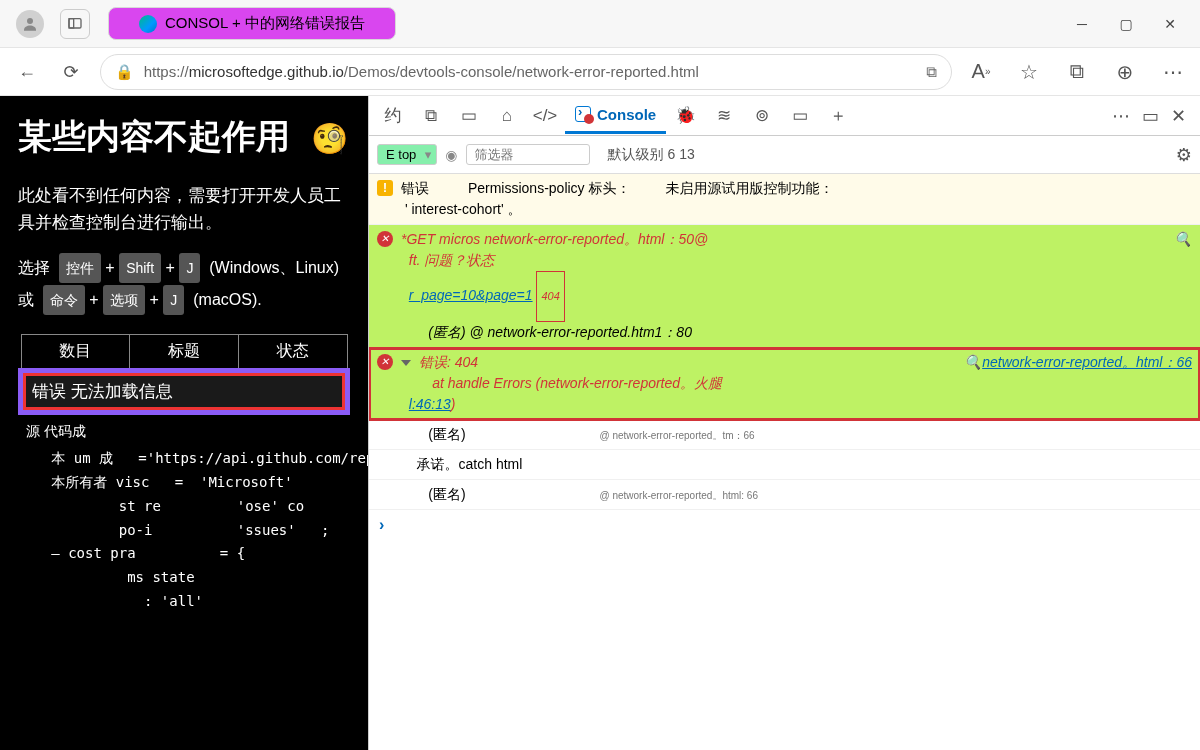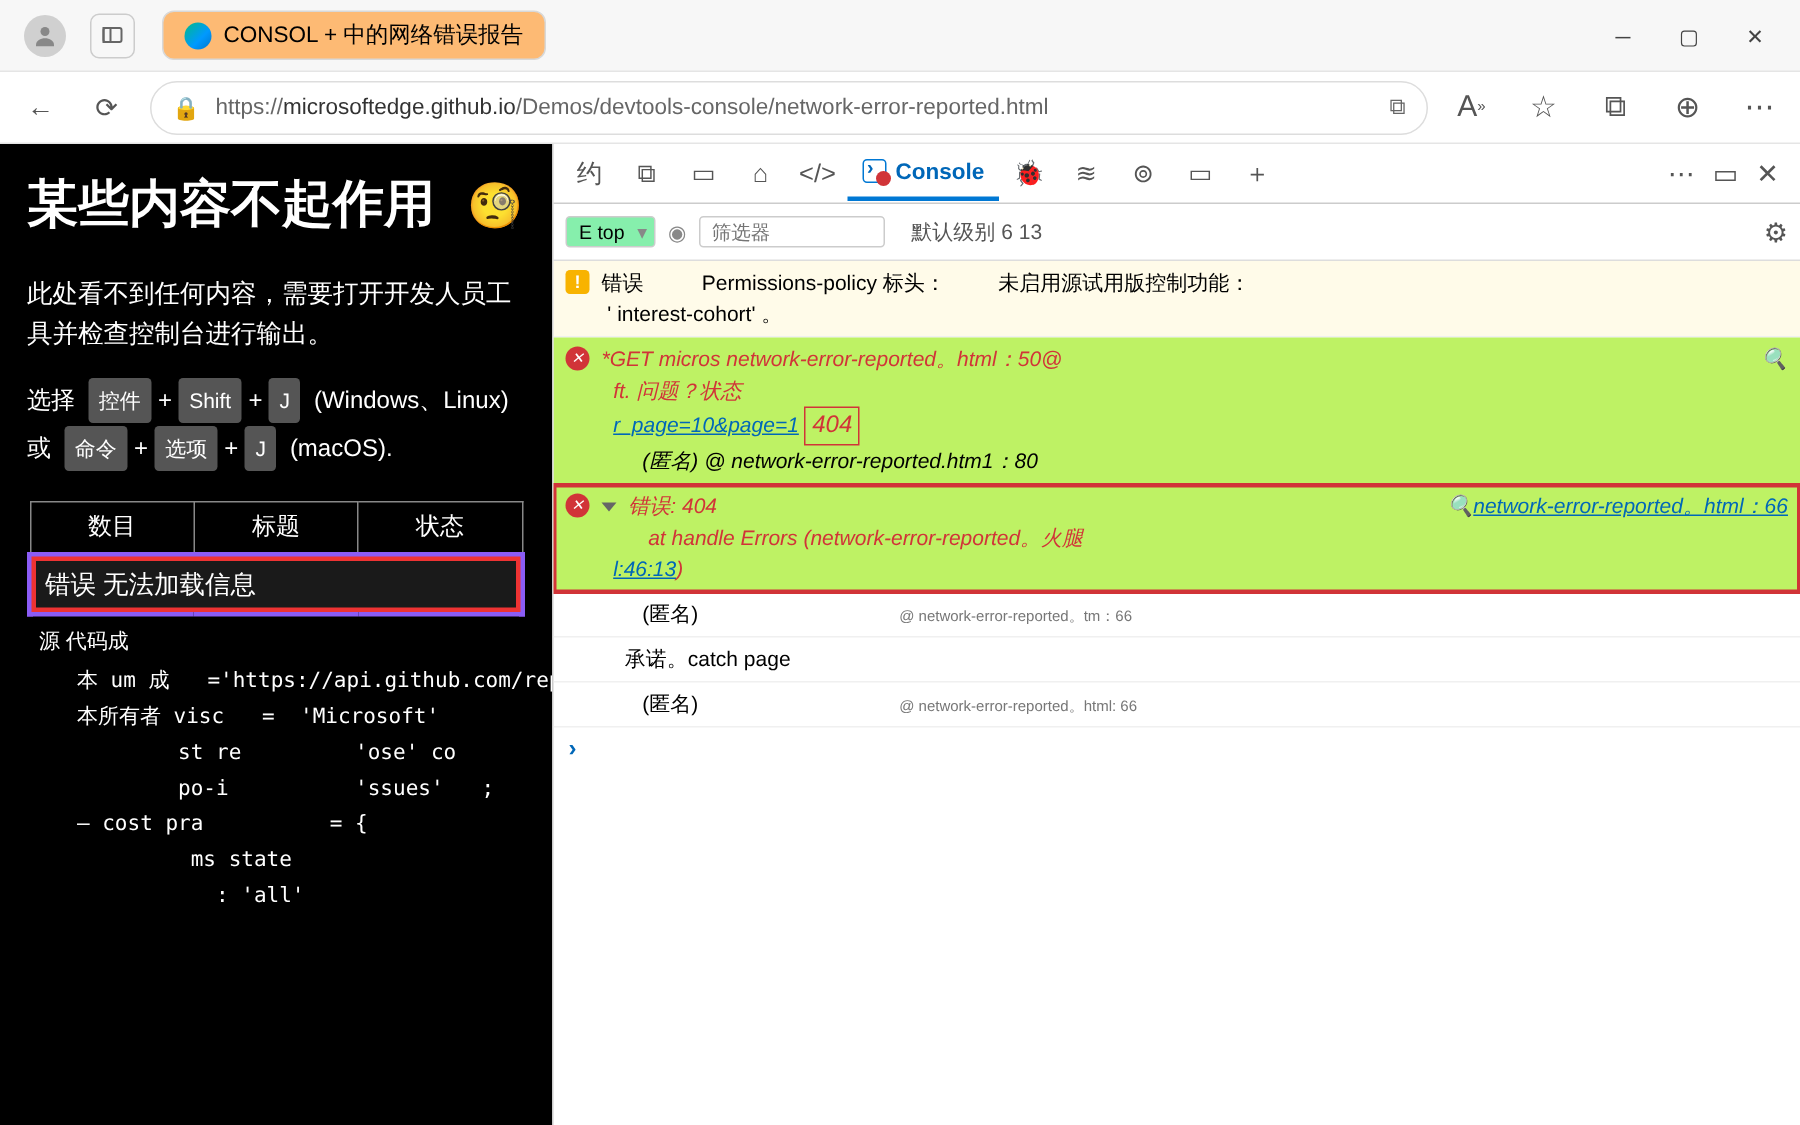--- a/index.html
+++ b/index.html
@@ -3,21 +3,21 @@
 <meta charset="utf-8">
 <style>
 * { box-sizing: border-box; margin: 0; padding: 0; font-family: "Segoe UI", "Microsoft YaHei", sans-serif; }
 html, body { width: 1200px; height: 750px; background: #fff; overflow: hidden; }
 
 
 .titlebar { height: 48px; display: flex; align-items: center; padding: 0 8px; background: #f7f7f7; border-bottom: 1px solid #e5e5e5; }
 .avatar { width: 28px; height: 28px; border-radius: 50%; background: #d0d0d0; margin: 0 8px; display: flex; align-items: center; justify-content: center; }
 .avatar svg { width: 18px; height: 18px; fill: #888; }
 .workspace-icon { width: 30px; height: 30px; border: 1px solid #ccc; border-radius: 6px; margin: 0 8px; display:flex; align-items:center; justify-content:center; }
-.tab { display: flex; align-items: center; background: #fdba74; border: 1px solid #d8d8d8; border-radius: 8px; padding: 6px 14px; margin-left: 10px; font-size: 15px; gap: 8px; }
+.tab { display: flex; align-items: center; background: #d946ef; border: 1px solid #d8d8d8; border-radius: 8px; padding: 6px 30px; margin-left: 10px; font-size: 15px; gap: 8px; }
 .edge-logo { width: 18px; height: 18px; border-radius: 50%; background: linear-gradient(135deg,#0b8,#09f 60%,#07c); }
 .win-controls { margin-left: auto; display: flex; gap: 24px; padding-right: 12px; }
 .win-controls span { font-size: 14px; color: #444; cursor: pointer; width: 20px; text-align: center; }
 
 .addrbar { height: 48px; display: flex; align-items: center; gap: 14px; padding: 0 12px; background: #fff; border-bottom: 1px solid #e5e5e5; }
 .addrbar .icon-btn { width: 30px; height: 30px; display:flex; align-items:center; justify-content:center; color:#555; font-size: 18px; cursor:pointer; }
 .urlbar { flex: 1; display: flex; align-items: center; border: 1px solid #ddd; border-radius: 20px; padding: 4px 14px; height: 36px; gap: 10px; font-size: 15px; color: #666; }
 .urlbar .secure { color:#555; }
 .urlbar .host { color:#333; }
 .addr-right { display:flex; gap: 18px; }
@@ -26,21 +26,21 @@
 
 .content { display: flex; height: calc(750px - 96px); }
 .page { width: 368px; background: #000; color: #fff; padding: 18px 18px 0 18px; overflow-y: auto; }
 .page h1 { font-size: 34px; font-weight: 600; line-height: 1.35; }
 .emoji { font-size: 30px; margin-left: 12px; vertical-align: middle; }
 .page p.lead { font-size: 17px; margin-top: 22px; line-height: 1.6; }
 .page .keys { font-size: 16px; margin-top: 16px; line-height: 2; }
 .kbd { display:inline-block; background:#555; padding: 1px 7px; border-radius:3px; font-size: 14px; }
 .ptable { width: 100%; border-collapse: collapse; border: 1px solid #888; margin-top: 18px; font-size: 16px; }
 .ptable th { border: 1px solid #888; padding: 6px 28px; font-weight: 400; }
-.ptable td { border: 4px solid #8b5cf6; }
+.ptable td { border: 6px solid #8b5cf6; }
 .err-row { background: #1a1a1a; outline: 3px solid #e33; outline-offset: -2px; padding: 6px 8px; font-size: 17px; }
 .srcblock { font-family: Consolas, monospace; font-size: 14px; padding: 6px 8px 30px 8px; line-height: 1.7; white-space: pre; }
 .srchdr { font-size: 14px; margin-top: 8px; padding-left: 8px; }
 
 
 .devtools { flex:1; display:flex; flex-direction:column; border-left: 1px solid #ccc; background: #fff; }
 .dt-tabs { height: 40px; display:flex; align-items:center; gap: 2px; border-bottom: 1px solid #ccc; padding: 0 6px; }
 .dt-tab { width: 36px; height: 36px; display:flex; align-items:center; justify-content:center; color:#555; font-size: 17px; cursor:pointer; }
 .dt-tab.console { width:auto; padding: 0 10px; gap:6px; border-bottom: 3px solid #0078d4; color:#0067b8; font-weight:600; font-size: 15px; }
 .dt-tab.console .cicon { width:16px; height:16px; border:1.5px solid #0078d4; border-radius:3px; position:relative; }
@@ -64,21 +64,21 @@
 .msg .ico.warn::before{content:"!"; font-weight:bold;}
 .msg .ico.err { background:#d13438; color:#fff; font-size:12px; text-align:center; line-height:15px; }
 .msg .ico.err::before{content:"✕"; font-size:10px;}
 .msg .txt { flex:1; line-height:1.5; }
 .msg .src { color:#777; font-size:10px; }
 .msg.warn { background:#fffbe9; }
 .msg.err { background:#bef264;font-style:italic; }
 .msg.err.red-box { outline: 3px solid #d13438; outline-offset:-2px; }
 .link { color:#0067b8; text-decoration:underline; cursor:pointer; }
 .red-text { color:#d13438; }
-.badge404 { display:inline-block; border:1px solid #d13438; color:#d13438; padding: 0 4px; font-size:16px;}
+.badge404 { display:inline-block; border:1px solid #d13438; color:#d13438; padding: 16px 4px; font-size:11px;}
 .disc { width:0; height:0; border-left:5px solid transparent; border-right:5px solid transparent; border-top:6px solid #666; display:inline-block; margin-right:4px; vertical-align:middle; }
 .prompt { color:#0067b8; font-size:16px; padding:6px 10px; font-weight:bold; }
 .zoom { margin-left:12px; color:#555; cursor:pointer; }
 </style>
 </head>
 <body>
 
 <div class="titlebar">
   <div class="avatar">
       <svg viewBox="0 0 24 24">
@@ -237,21 +237,21 @@
 
       <div class="msg">
         <span style="width:16px"></span>
         <div class="txt">
           &nbsp;&nbsp;&nbsp;&nbsp;&nbsp;&nbsp;&nbsp;<span>(匿名)</span>
           <span class="src" style="margin-left:130px">@  network-error-reported。tm：66</span>
         </div>
       </div>
       <div class="msg">
         <span style="width:16px"></span>
-        <div class="txt">&nbsp;&nbsp;&nbsp;&nbsp;<span>承诺。catch page</span></div>
+        <div class="txt">&nbsp;&nbsp;&nbsp;&nbsp;<span>承诺。catch html</span></div>
       </div>
       <div class="msg">
         <span style="width:16px"></span>
         <div class="txt">
           &nbsp;&nbsp;&nbsp;&nbsp;&nbsp;&nbsp;&nbsp;<span>(匿名)</span>
           <span class="src" style="margin-left:130px">@  network-error-reported。html: 66</span>
         </div>
       </div>
       <div class="prompt">›</div>
     </div>

